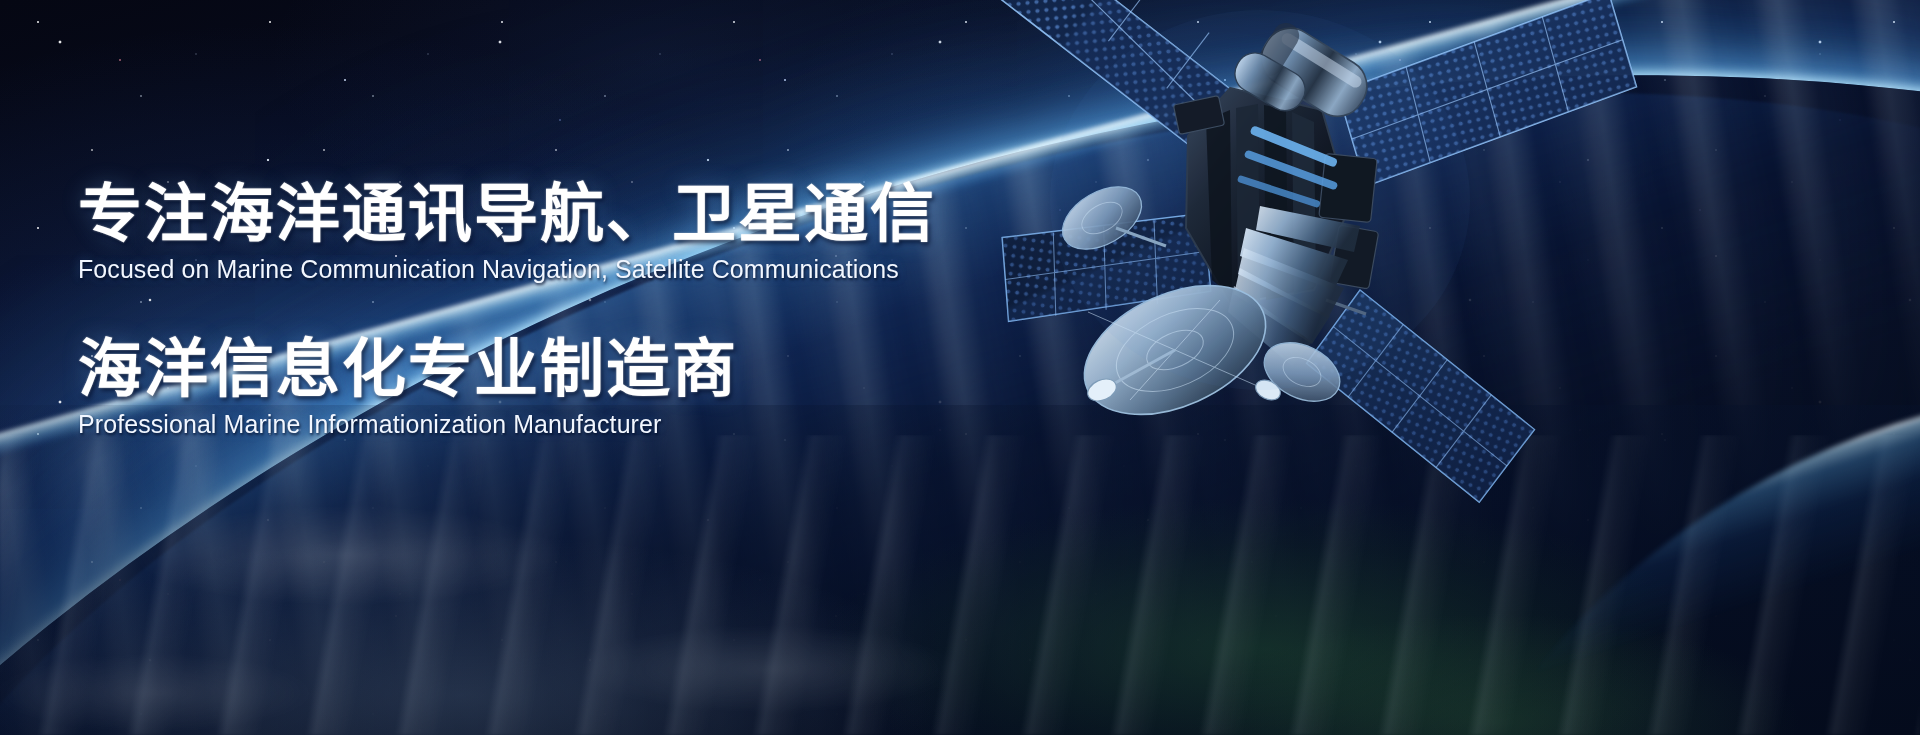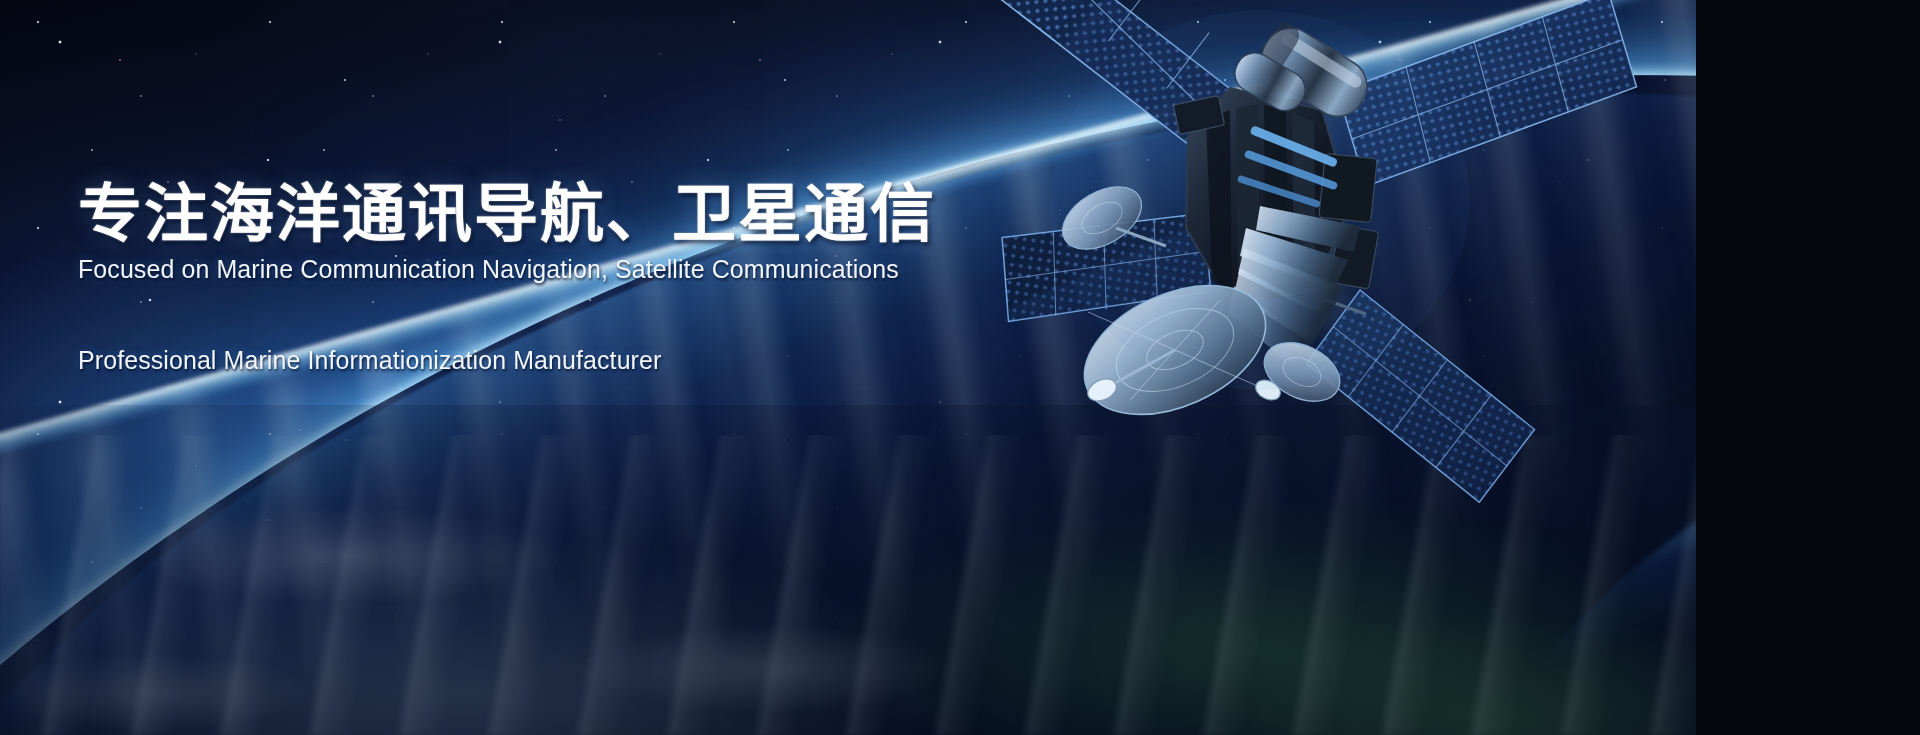--- a/index.html
+++ b/index.html
@@ -8,21 +8,21 @@
   html, body {
     width:1920px; height:735px;
     overflow:hidden;
     background:#05070f;
     font-family:"Liberation Sans", sans-serif;
   }
 
   
   .banner {
     position:relative;
-    width:1696px; height:735px;
+    width:1920px; height:735px;
     overflow:hidden;
     background:#737373;
     padding-left:30px;
   }
 
   
   .space-sky {
     position:absolute; inset:0;
     background:
       radial-gradient(ellipse 900px 620px at 14% 64%, rgba(70,150,235,0.42) 0%, rgba(30,70,150,0.16) 42%, rgba(0,0,0,0) 72%),
@@ -481,18 +481,19 @@
   <div class="copy">
 
     <div>
       <div class="headline">专注海洋通讯导航、卫星通信</div>
       <div class="subline">Focused on Marine Communication Navigation, Satellite Communications</div>
     </div>
 
     <div class="block-gap"></div>
 
     <div>
+      <div class="headline">海洋信息化专业制造商</div>
       <div class="subline">Professional Marine Informationization Manufacturer</div>
     </div>
 
   </div>
 
 </div>
 
 </body></html>

